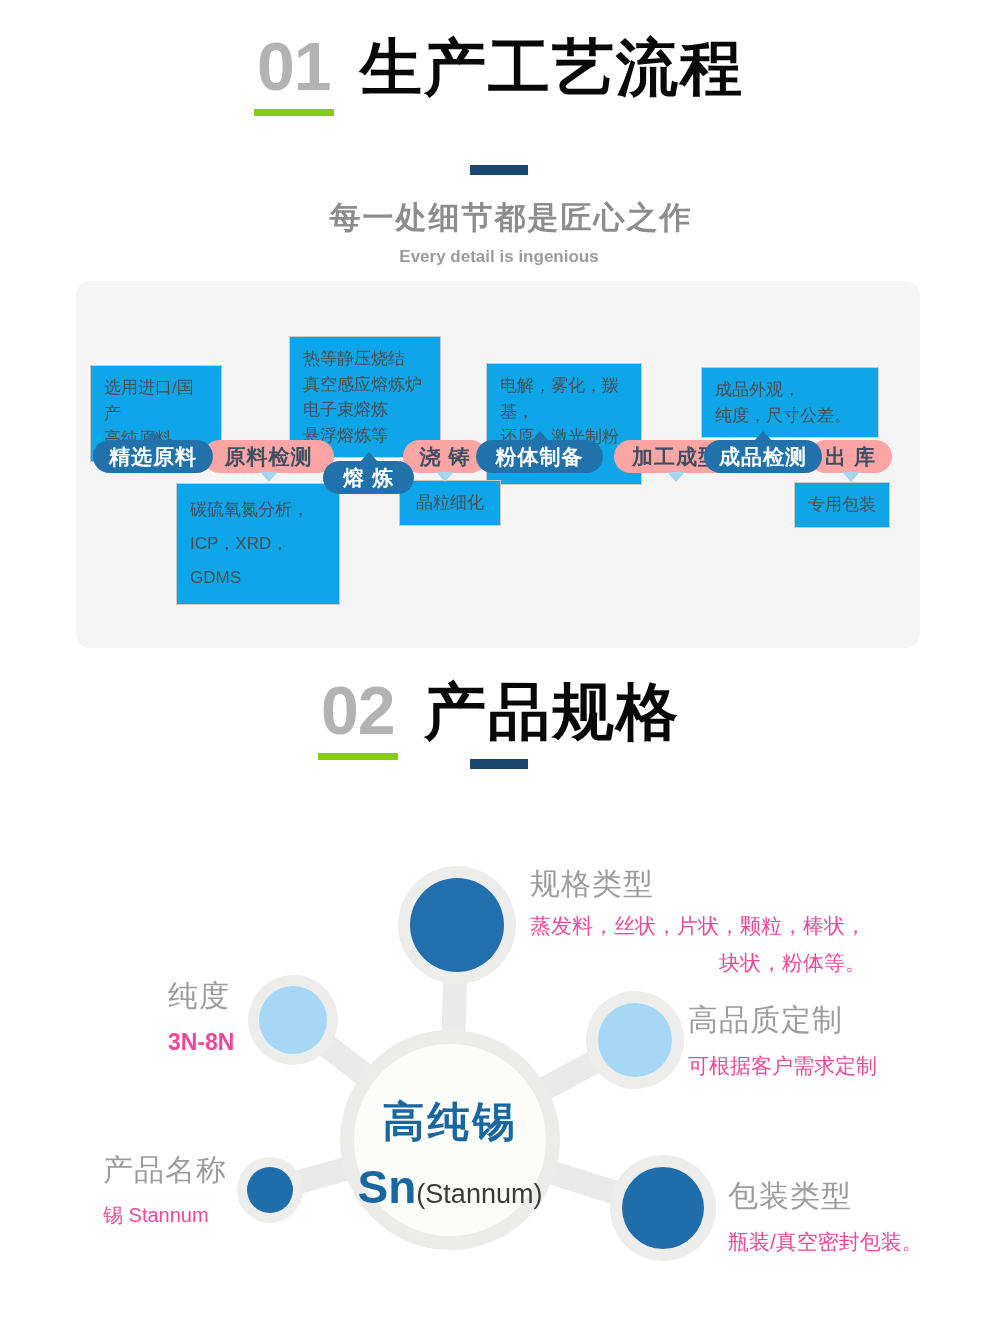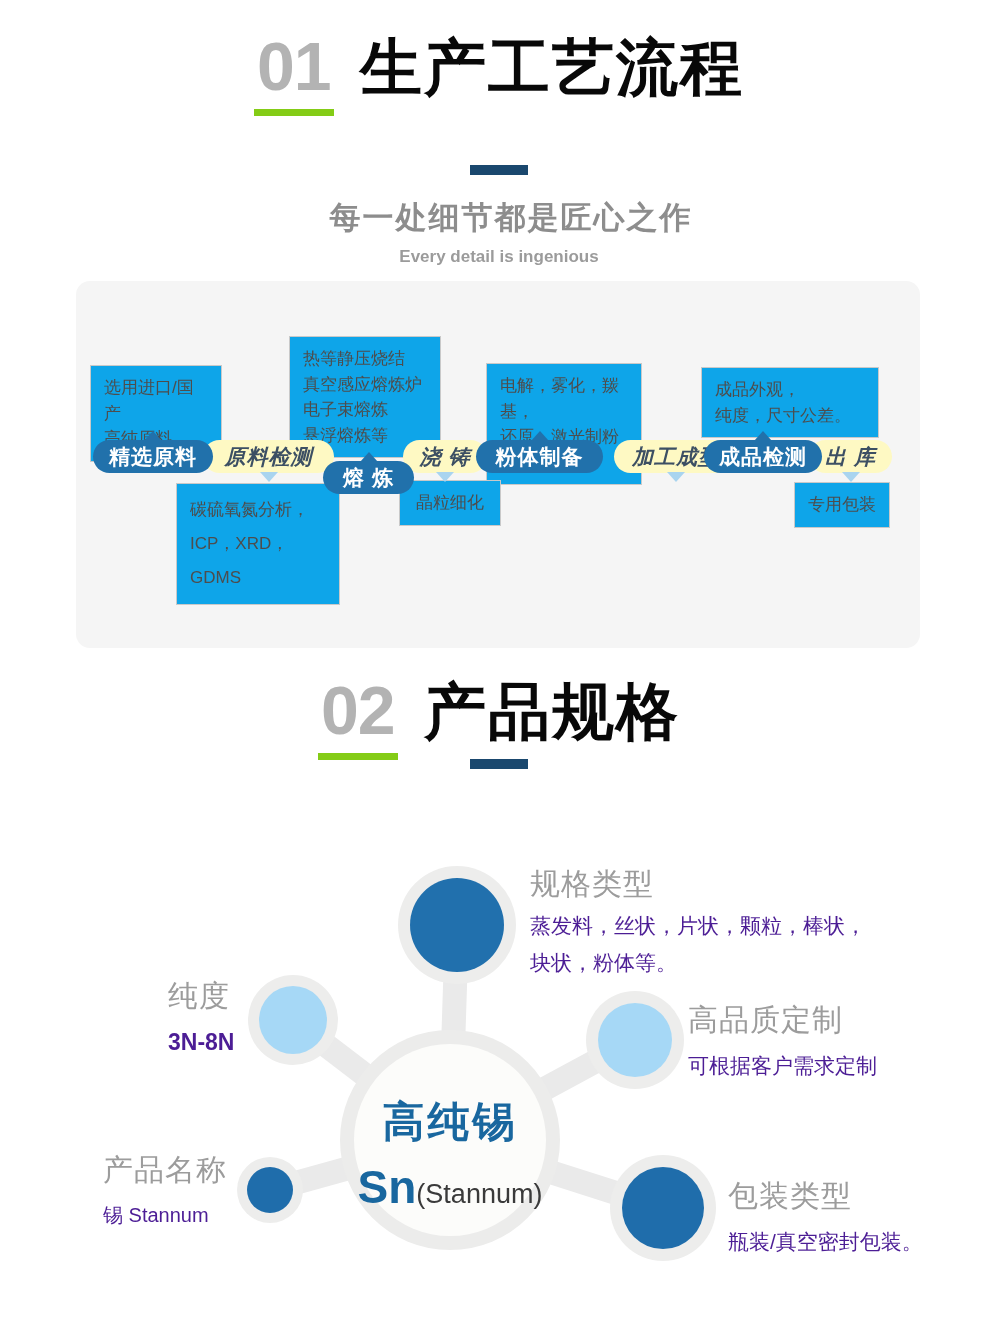--- a/index.html
+++ b/index.html
@@ -39,21 +39,21 @@
   .process-card{
     position:absolute;left:76px;top:281px;width:844px;height:367px;
     background:#f5f5f5;border-radius:14px;
   }
   .pill{
     position:absolute;top:159px;height:33px;border-radius:17px;
     display:flex;align-items:center;justify-content:center;
   }
   .pill-dark{background:#2171ab;z-index:2;}
   .pill-dark .pill-label{color:#ffffff;font-weight:bold;font-size:21px;letter-spacing:1px;}
-  .pill-light{background:#fef9c3;z-index:1;font-style:italic;}
+  .pill-light{background:#fca5a5;z-index:1;}
   .pill-light .pill-label{color:#3c4f63;font-weight:bold;font-size:21px;letter-spacing:1px;}
   .tip{position:absolute;left:50%;transform:translateX(-50%);width:0;height:0;
        border-left:9px solid transparent;border-right:9px solid transparent;}
   .tip-up{top:-9px;border-bottom:10px solid #2171ab;}
   .tip-down{bottom:-9px;border-top:10px solid #a9d4ef;}
   .p0{left:17px;width:120px;}
   .p1{left:127px;width:131px;}
   .p2{left:247px;width:91px;margin-top:21px;}
   .p3{left:327px;width:84px;}
   .p4{left:400px;width:127px;}
@@ -69,21 +69,21 @@
   .n2{left:213px;top:55px;width:124px;}
   .n4{left:410px;top:82px;width:128px;}
   .n6{left:625px;top:86px;width:150px;}
   .n1{left:100px;top:202px;width:136px;line-height:2.0;}
   .n3{left:323px;top:199px;width:74px;text-align:center;}
   .n5{left:519px;top:202px;width:96px;line-height:2.2;}
   .n7{left:718px;top:201px;width:68px;text-align:center;}
   
   .spec-svg{position:absolute;left:0;top:830px;}
   .node-title{position:absolute;font-size:30px;color:#9c9c9c;letter-spacing:1px;}
-  .node-desc{position:absolute;font-size:21px;color:#4c1d95;line-height:1.75;white-space:pre-line;}
+  .node-desc{position:absolute;font-size:21px;color:#ec4899;line-height:1.75;white-space:pre-line;text-align:right;}
   .t-spec{left:530px;top:864px;}
   .d-spec{left:530px;top:908px;}
   .t-purity{left:168px;top:976px;}
   .d-purity{left:168px;top:1022px;font-weight:bold;font-size:23px;}
   .t-custom{left:688px;top:1000px;}
   .d-custom{left:688px;top:1048px;}
   .t-name{left:103px;top:1150px;}
   .d-name{left:103px;top:1198px;font-size:20px;}
   .t-pack{left:728px;top:1176px;}
   .d-pack{left:728px;top:1224px;}

